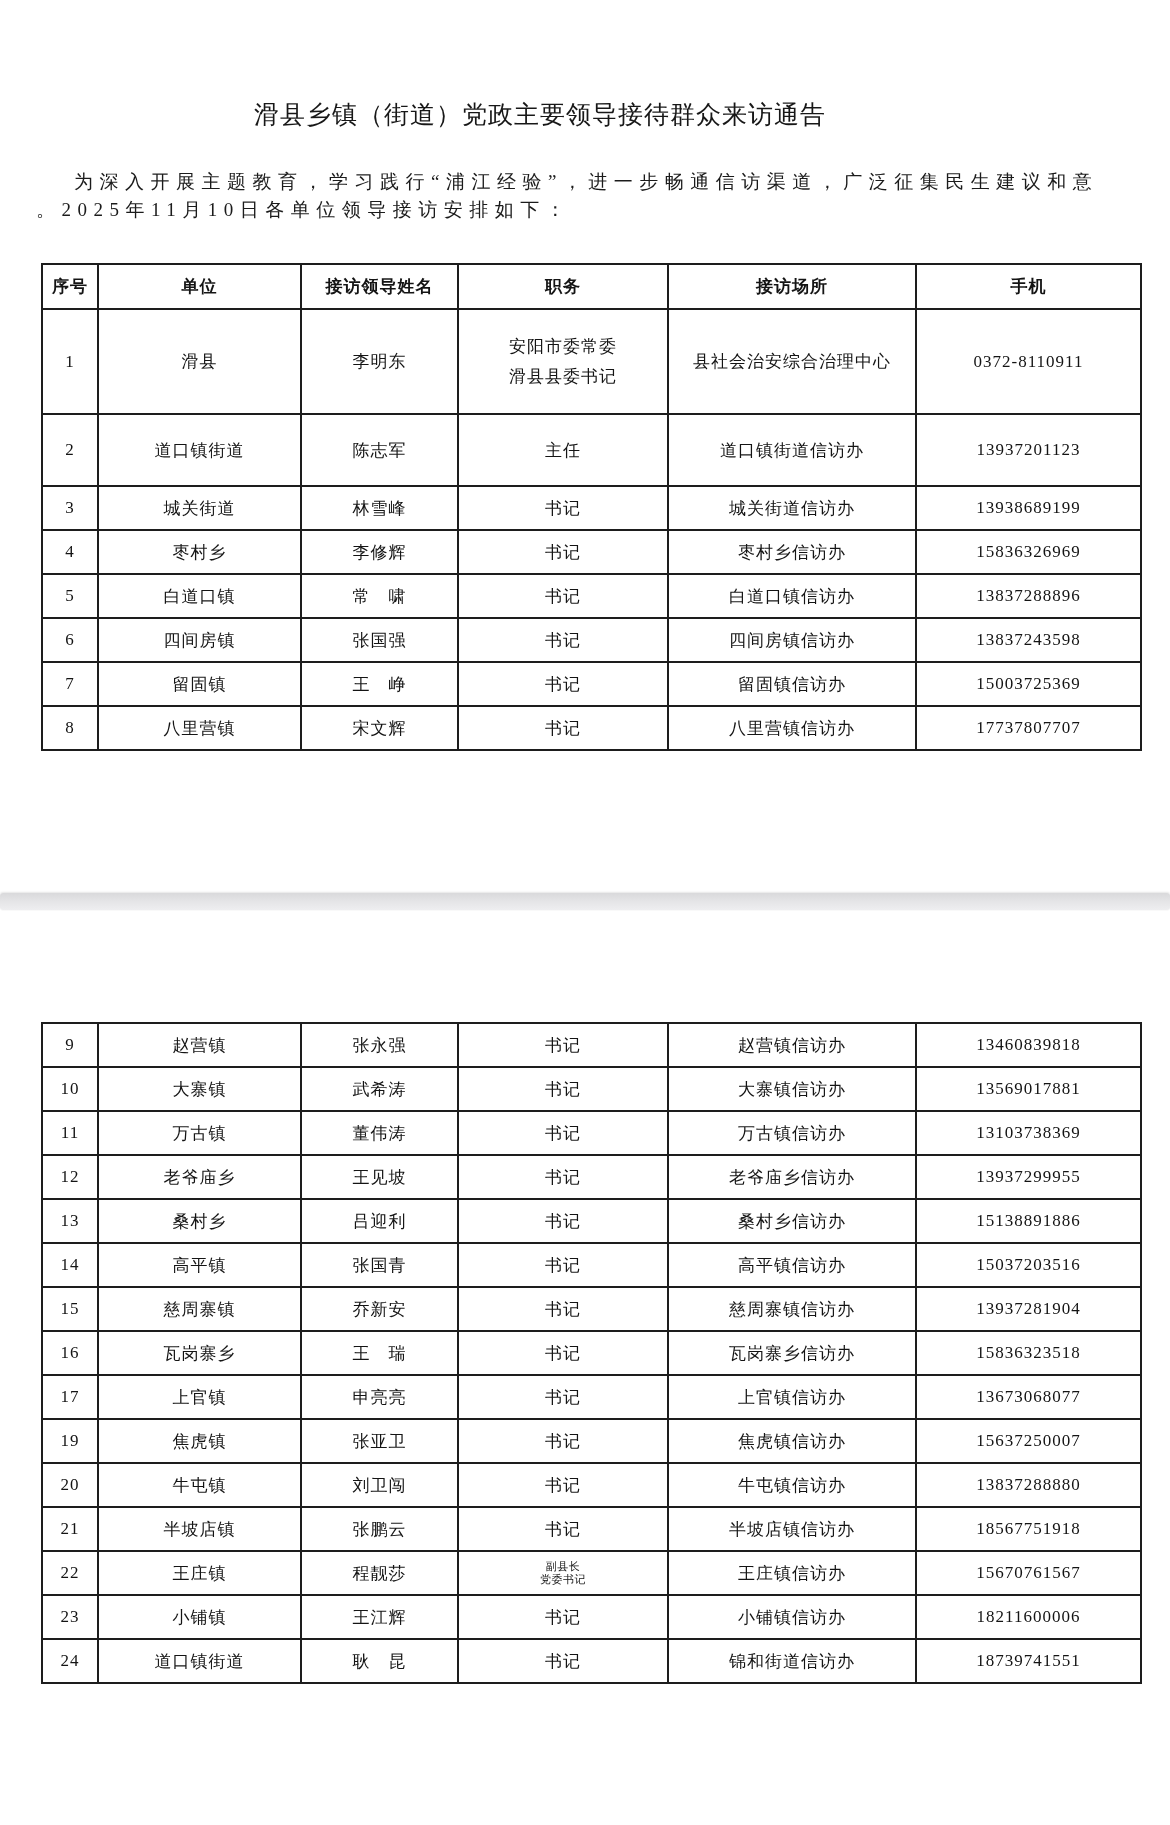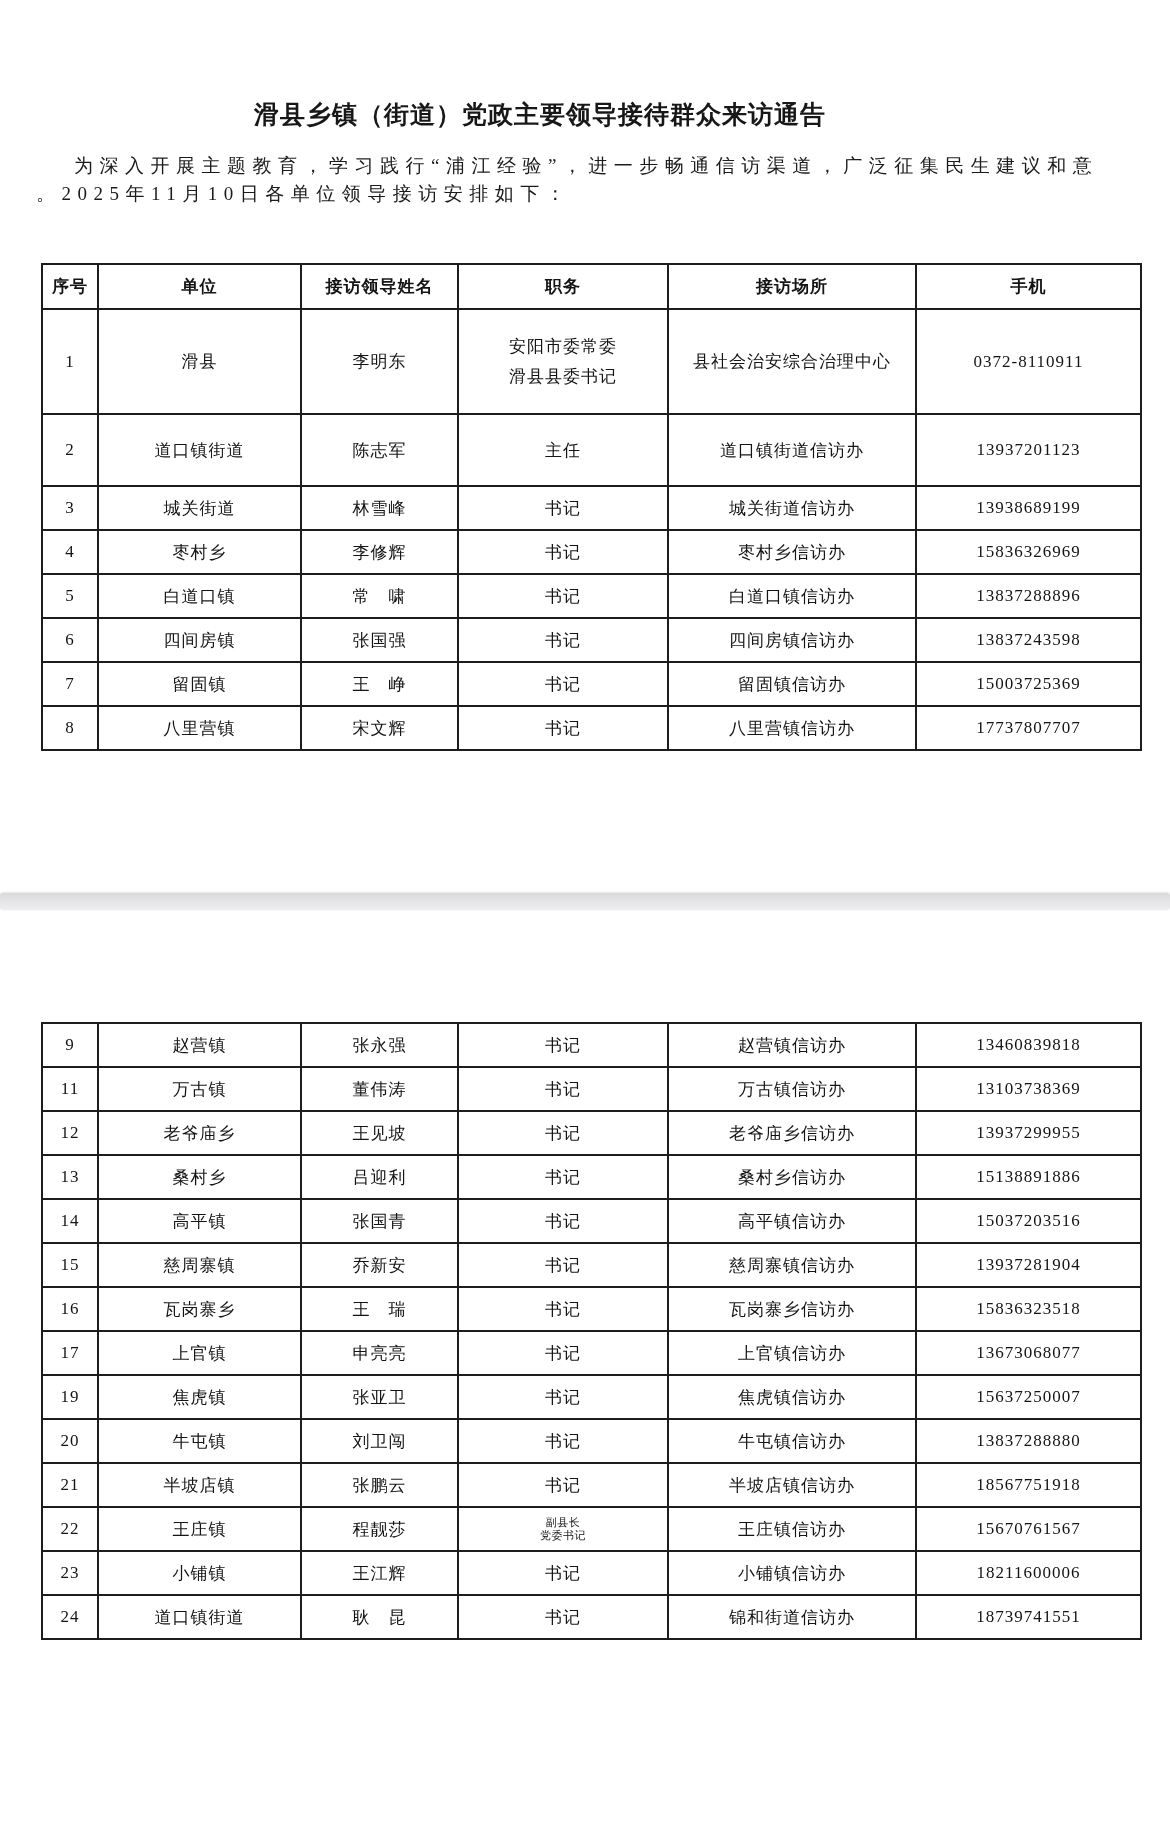--- a/index.html
+++ b/index.html
@@ -4,24 +4,24 @@
 <style>
   html,body{margin:0;padding:0;}
   body{
     width:1170px;height:1825px;position:relative;background:#ffffff;
     font-family:"Liberation Serif","DejaVu Serif",serif;color:#141414;
     overflow:hidden;
   }
   .doc-title{
     position:absolute;top:98px;left:0;width:1080px;text-align:center;
     font-family:"Liberation Sans","DejaVu Sans",sans-serif;
-    font-weight:700;font-size:25px;letter-spacing:1px;color:#171717;
+    font-weight:400;font-size:25px;letter-spacing:1px;color:#171717;
   }
   .intro{
-    position:absolute;top:152px;left:36px;width:1102px;
+    position:absolute;top:168px;left:36px;width:1102px;
     font-size:19px;letter-spacing:6.5px;line-height:28px;color:#1b1b1b;
   }
   .intro .line{white-space:nowrap;}
   .intro .line.indent{text-indent:2em;}
   table.sched{
     position:absolute;left:41px;border-collapse:collapse;table-layout:fixed;
     width:1099px;background:#ffffff;
   }
   #table1{top:263px;}
   #table2{top:1022px;}
@@ -159,20 +159,28 @@
   <tbody id="tbody2">
       <tr>
         <td class="c0">9</td>
         <td class="c1">赵营镇</td>
         <td class="c2">张永强</td>
         <td class="c3">书记</td>
         <td class="c4">赵营镇信访办</td>
         <td class="c5">13460839818</td>
       </tr>
       <tr>
+        <td class="c0">10</td>
+        <td class="c1">大寨镇</td>
+        <td class="c2">武希涛</td>
+        <td class="c3">书记</td>
+        <td class="c4">大寨镇信访办</td>
+        <td class="c5">13569017881</td>
+      </tr>
+      <tr>
         <td class="c0">11</td>
         <td class="c1">万古镇</td>
         <td class="c2">董伟涛</td>
         <td class="c3">书记</td>
         <td class="c4">万古镇信访办</td>
         <td class="c5">13103738369</td>
       </tr>
       <tr>
         <td class="c0">12</td>
         <td class="c1">老爷庙乡</td>

